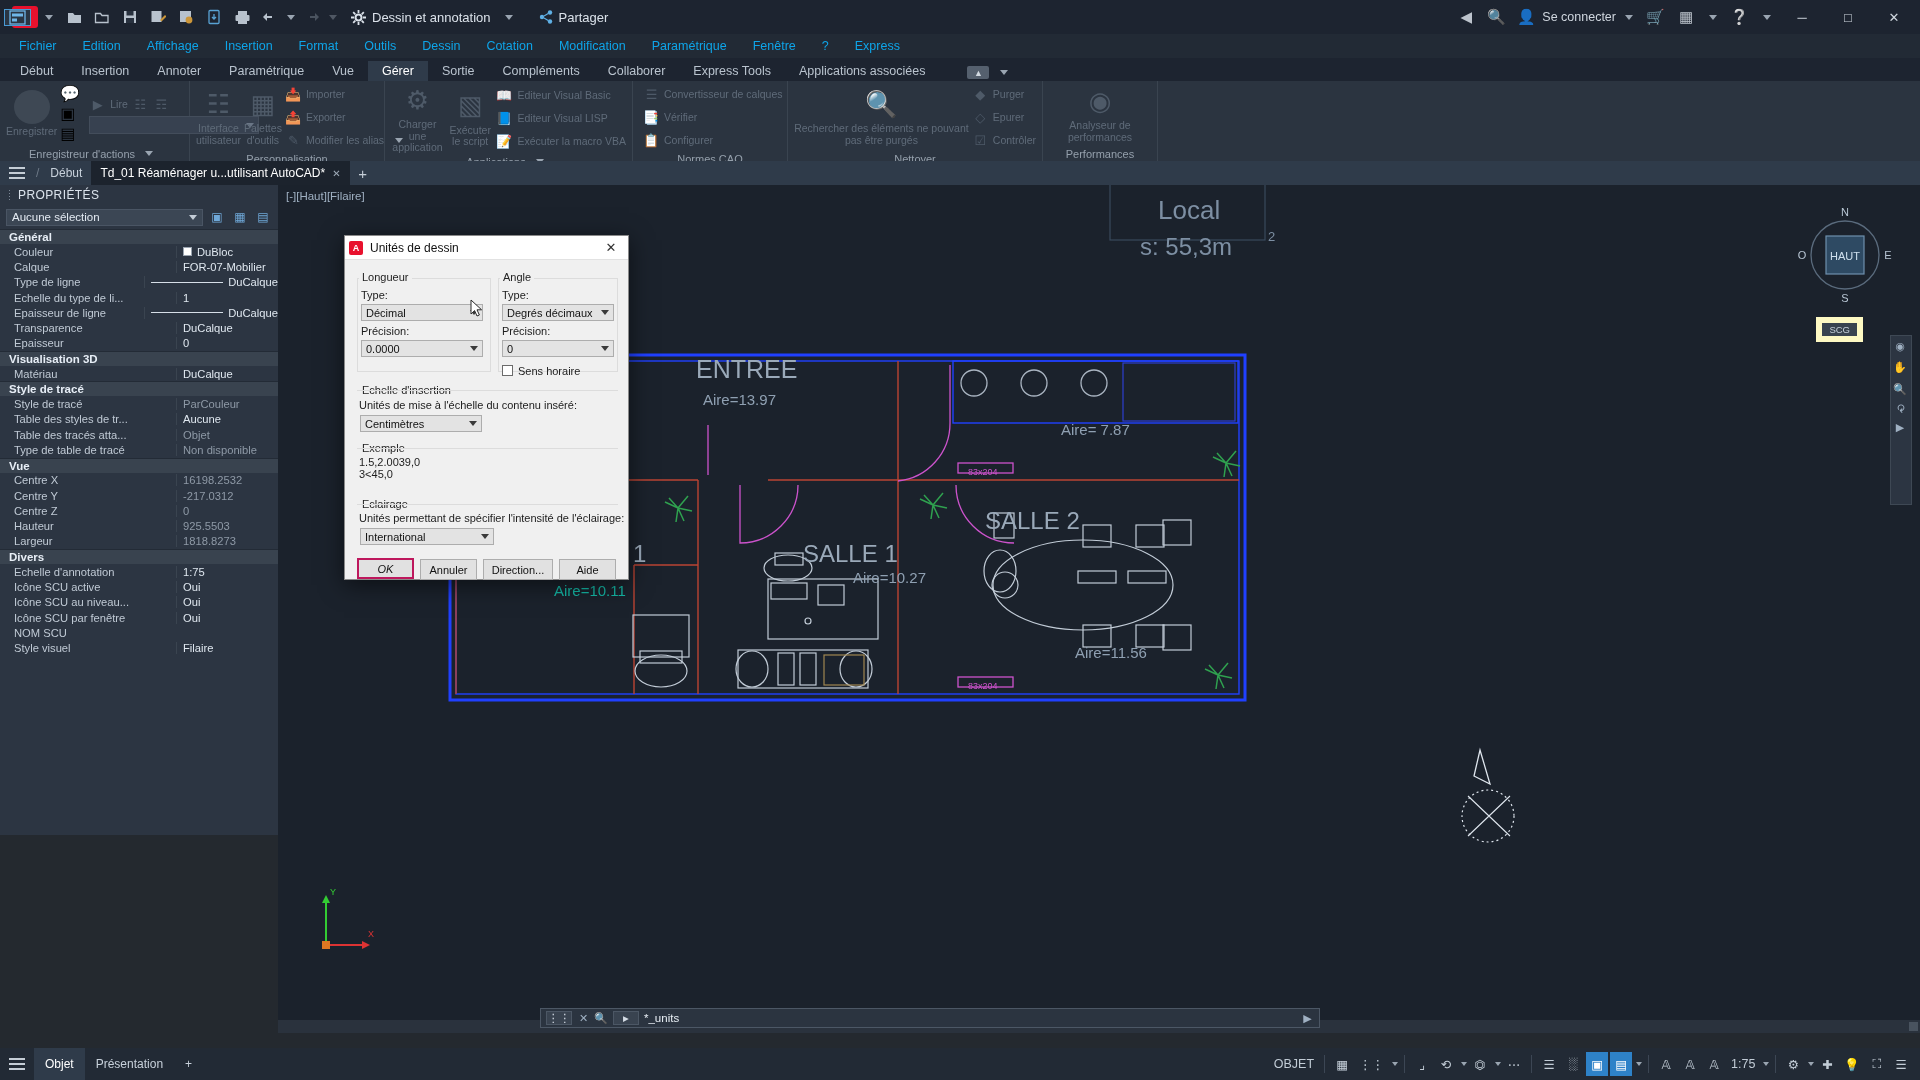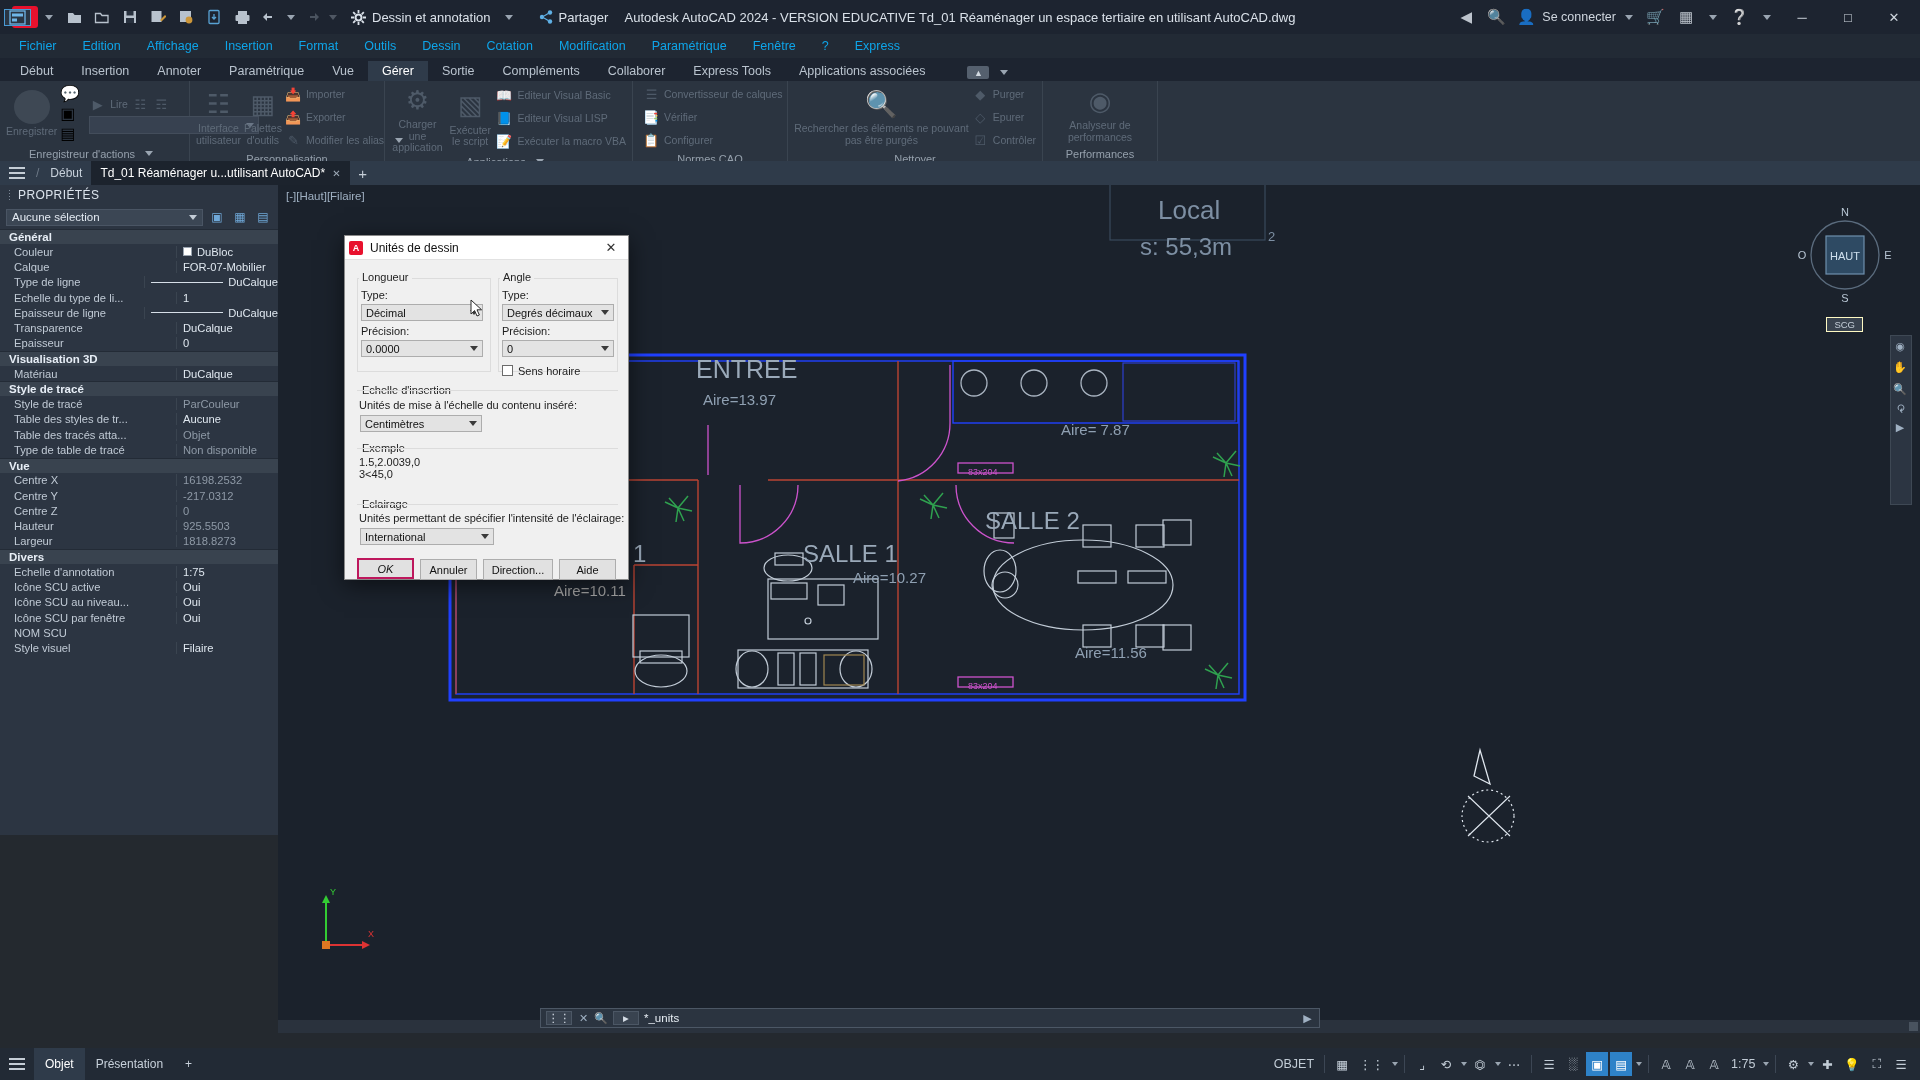--- a/index.html
+++ b/index.html
@@ -260,21 +260,20 @@
   <div class="share">
     <svg width="16" height="16" viewBox="0 0 16 16">
         <circle cx="12" cy="3.5" r="2.2" fill="#5fb0e5"></circle>
         <circle cx="4" cy="8" r="2.2" fill="#5fb0e5"></circle>
         <circle cx="12" cy="12.5" r="2.2" fill="#5fb0e5"></circle>
         <path d="M6 7l4.2-2.4M6 9l4.2 2.4" stroke="#5fb0e5" stroke-width="1.2"></path>
       </svg>
     <span>Partager</span>
   </div>
 
-  <div class="app-title">Autodesk AutoCAD 2024 - VERSION EDUCATIVE   Td_01 Réaménager un espace tertiaire en utilisant AutoCAD.dwg</div>
 
   <div class="tr-zone">
     <span class="qicon">◀</span>
     <span class="qicon">🔍</span>
     <span class="qicon">👤</span>
     <span style="font-size:12.5px">Se connecter</span>
     <span class="caret"></span>
     <span class="qicon">🛒</span>
     <span class="qicon">▦</span>
     <span class="caret"></span>
@@ -751,35 +750,35 @@
       <div class="dwgtxt" style="left: 862px; top: 48px; font-size: 24px; color: rgb(125, 143, 163);">s: 55,3m</div>
       <div class="dwgtxt" style="left: 990px; top: 44px; font-size: 13px; color: rgb(125, 143, 163);">2</div>
       <div class="dwgtxt" style="left: 418px; top: 170px; font-size: 25px; color: rgb(154, 169, 185);">ENTREE</div>
       <div class="dwgtxt" style="left: 425px; top: 206px; font-size: 15px; color: rgb(143, 160, 178);">Aire=13.97</div>
       <div class="dwgtxt" style="left: 783px; top: 236px; font-size: 15px; color: rgb(143, 160, 178);">Aire= 7.87</div>
       <div class="dwgtxt" style="left: 707px; top: 322px; font-size: 24px; color: rgb(154, 169, 185);">SALLE  2</div>
       <div class="dwgtxt" style="left: 797px; top: 459px; font-size: 15px; color: rgb(143, 160, 178);">Aire=11.56</div>
       <div class="dwgtxt" style="left: 525px; top: 355px; font-size: 24px; color: rgb(154, 169, 185);">SALLE  1</div>
       <div class="dwgtxt" style="left: 575px; top: 384px; font-size: 15px; color: rgb(143, 160, 178);">Aire=10.27</div>
       <div class="dwgtxt" style="left: 331px; top: 355px; font-size: 24px; color: rgb(154, 169, 185);">U  1</div>
-      <div class="dwgtxt" style="left: 276px; top: 397px; font-size: 15px; color: #a3a3a3;">Aire=10.11</div>
+      <div class="dwgtxt" style="left: 276px; top: 397px; font-size: 15px; color: #14b8a6;">Aire=10.11</div>
       <div class="dwgtxt" style="left: 690px; top: 282px; font-size: 9px; color: rgb(204, 83, 204);">83x204</div>
       <div class="dwgtxt" style="left: 690px; top: 496px; font-size: 9px; color: rgb(204, 83, 204);">83x204</div>
     </div>
 
   <svg class="compass" viewBox="0 0 100 100">
     <circle cx="50" cy="50" r="34" fill="none" stroke="#5a6b7d" stroke-width="1.3"></circle>
     <rect x="31" y="31" width="38" height="38" fill="#2e4a63" stroke="#6e90ad" stroke-width="1.2"></rect>
     <text x="50" y="55" fill="#cfe0ee" font-size="11" text-anchor="middle" font-family="Liberation Sans">HAUT</text>
     <text x="50" y="11" fill="#b8c6d4" font-size="11" text-anchor="middle" font-family="Liberation Sans">N</text>
     <text x="50" y="97" fill="#b8c6d4" font-size="11" text-anchor="middle" font-family="Liberation Sans">S</text>
     <text x="93" y="54" fill="#b8c6d4" font-size="11" text-anchor="middle" font-family="Liberation Sans">E</text>
     <text x="7" y="54" fill="#b8c6d4" font-size="11" text-anchor="middle" font-family="Liberation Sans">O</text>
   </svg>
-  <div style="position:absolute;right:57px;top:132px;background:#39434f;border:1px solid #fef9c3;
+  <div style="position:absolute;right:57px;top:132px;background:#39434f;border:6px solid #fef9c3;
       padding:1px 7px;font-size:9.5px;color:#c5cfd9">
     <span>SCG</span>
   </div>
 
   <div class="navbar-v">
     <span class="ni">◉</span>
     <span class="ni">✋</span>
     <span class="ni">🔍</span>
     <span class="ni">⟳</span>
     <span class="ni">▶</span>

